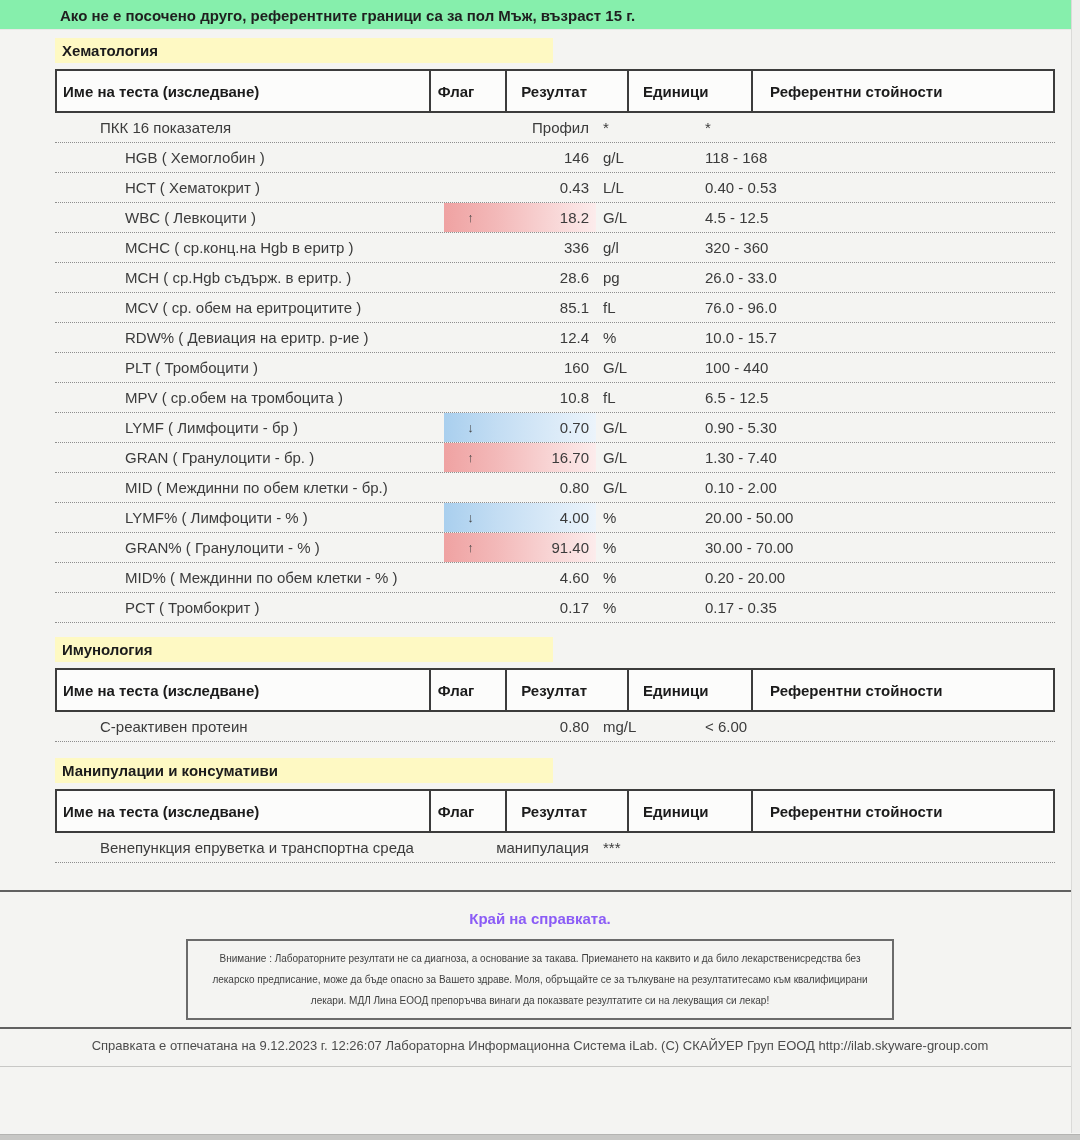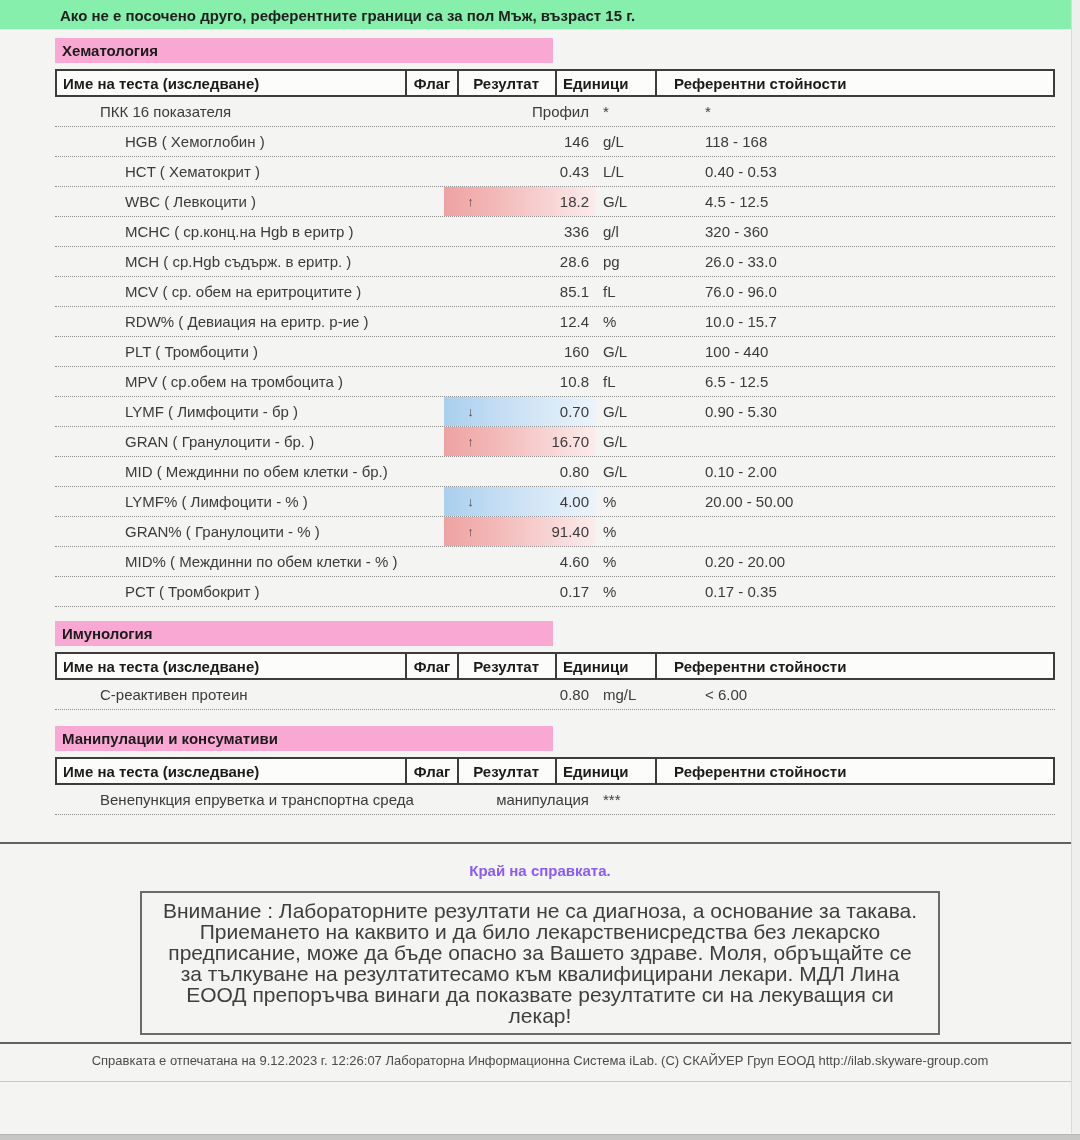--- a/index.html
+++ b/index.html
@@ -11,38 +11,38 @@
     color:#3a3a3a;
     overflow:hidden;
   }
   .top-strip { height:30px; background:#86efac; border-bottom:1px solid #e9e9e7; }
   .top-note { padding:7px 0 0 60px; font-size:15px; font-weight:bold; color:#1f1f1f; }
 
   .content { margin-left:55px; width:1000px; }
 
   .section-bar {
     width:498px; height:25px; line-height:25px;
-    background:#f9a8d4; padding-left:7px;
+    background:#fef9c3; padding-left:7px;
     font-size:15px; font-weight:bold; color:#1b1b1b;
   }
   .mt8  { margin-top:8px; }
   .mt14 { margin-top:14px; }
   .mt16 { margin-top:16px; }
 
   .thead {
-    display:flex; margin-top:6px; height:28px;
+    display:flex; margin-top:6px; height:44px;
     border:2px solid #3c3c3c; background:#fcfcfb;
-    font-size:15px; font-weight:bold; color:#1b1b1b;
+    font-size:15px; font-weight:bold; color:#1b1b1b;gap:24px;
   }
   .thead .c { display:flex; align-items:center; height:100%; }
   .thead .c + .c { border-left:2px solid #3c3c3c; }
   .thead .c-name   { width:348px; padding-left:6px; }
   .thead .c-flag   { width:52px; justify-content:center; }
   .thead .c-result { width:98px; justify-content:flex-end; padding-right:16px; }
-  .thead .c-units  { width:100px; padding-left:6px; }
+  .thead .c-units  { width:100px; padding-left:14px; }
   .thead .c-ref    { flex:1; padding-left:17px; }
 
   .trow {
     display:flex; height:30px;
     border-bottom:1px dotted #8e8e8e;
     font-size:15px; color:#3b3b3b;
   }
   .trow .c { display:flex; align-items:center; height:100%; }
   .trow .c-name   { width:350px; padding-left:6px;margin-left:39px; }
   .trow .c-name.indent { padding-left:31px; }
@@ -57,23 +57,23 @@
   .hl-b-low  { background:linear-gradient(to right,#c3ddf3,#ecf4fb); }
 
   .rule-dark  { border:none; border-top:2px solid #616161; width:100%; }
   .rule-light { border:none; border-top:1px solid #c8c8c6; width:100%; }
   .rule-1 { margin-top:27px; }
   .rule-3 { margin-top:6px; }
 
   .end-note { margin-top:18px; text-align:center; font-size:15px; font-weight:bold; color:#8b5cf6; }
 
   .warning-box {
-    width:800px; margin:12px auto 7px;
+    width:708px; margin:12px auto 7px;
     border:2px solid #6b6b6b; padding:7px 18px;
-    text-align:center; font-size:21px; line-height:21px; color:#3f3f3f;
+    text-align:center; font-size:10px; line-height:21px; color:#3f3f3f;
   }
 
   .print-line { text-align:center; font-size:13px; color:#4c4c4c; padding:9px 4px 7px; }
 
   .right-edge {
     position:absolute; top:0; right:0; width:9px; height:1133px;
     background:#efefed; border-left:1px solid #dadad8;
   }
   .bottom-bar {
     position:absolute; left:0; bottom:0; width:100%; height:6px;
@@ -174,40 +174,42 @@
     <div class="c c-flag hl-a-low">↓</div>
     <div class="c c-result hl-b-low">0.70</div>
     <div class="c c-units">G/L</div>
     <div class="c c-ref">0.90 - 5.30</div>
   </div>
         <div class="trow">
     <div class="c c-name indent">GRAN ( Гранулоцити - бр. )</div>
     <div class="c c-flag hl-a-high">↑</div>
     <div class="c c-result hl-b-high">16.70</div>
     <div class="c c-units">G/L</div>
+    <div class="c c-ref">1.30 - 7.40</div>
   </div>
         <div class="trow">
     <div class="c c-name indent">MID ( Междинни по обем клетки - бр.)</div>
     <div class="c c-flag"></div>
     <div class="c c-result">0.80</div>
     <div class="c c-units">G/L</div>
     <div class="c c-ref">0.10 - 2.00</div>
   </div>
         <div class="trow">
     <div class="c c-name indent">LYMF% ( Лимфоцити - % )</div>
     <div class="c c-flag hl-a-low">↓</div>
     <div class="c c-result hl-b-low">4.00</div>
     <div class="c c-units">%</div>
     <div class="c c-ref">20.00 - 50.00</div>
   </div>
         <div class="trow">
     <div class="c c-name indent">GRAN% ( Гранулоцити - % )</div>
     <div class="c c-flag hl-a-high">↑</div>
     <div class="c c-result hl-b-high">91.40</div>
     <div class="c c-units">%</div>
+    <div class="c c-ref">30.00 - 70.00</div>
   </div>
         <div class="trow">
     <div class="c c-name indent">MID% ( Междинни по обем клетки - % )</div>
     <div class="c c-flag"></div>
     <div class="c c-result">4.60</div>
     <div class="c c-units">%</div>
     <div class="c c-ref">0.20 - 20.00</div>
   </div>
         <div class="trow">
     <div class="c c-name indent">PCT ( Тромбокрит )</div>

